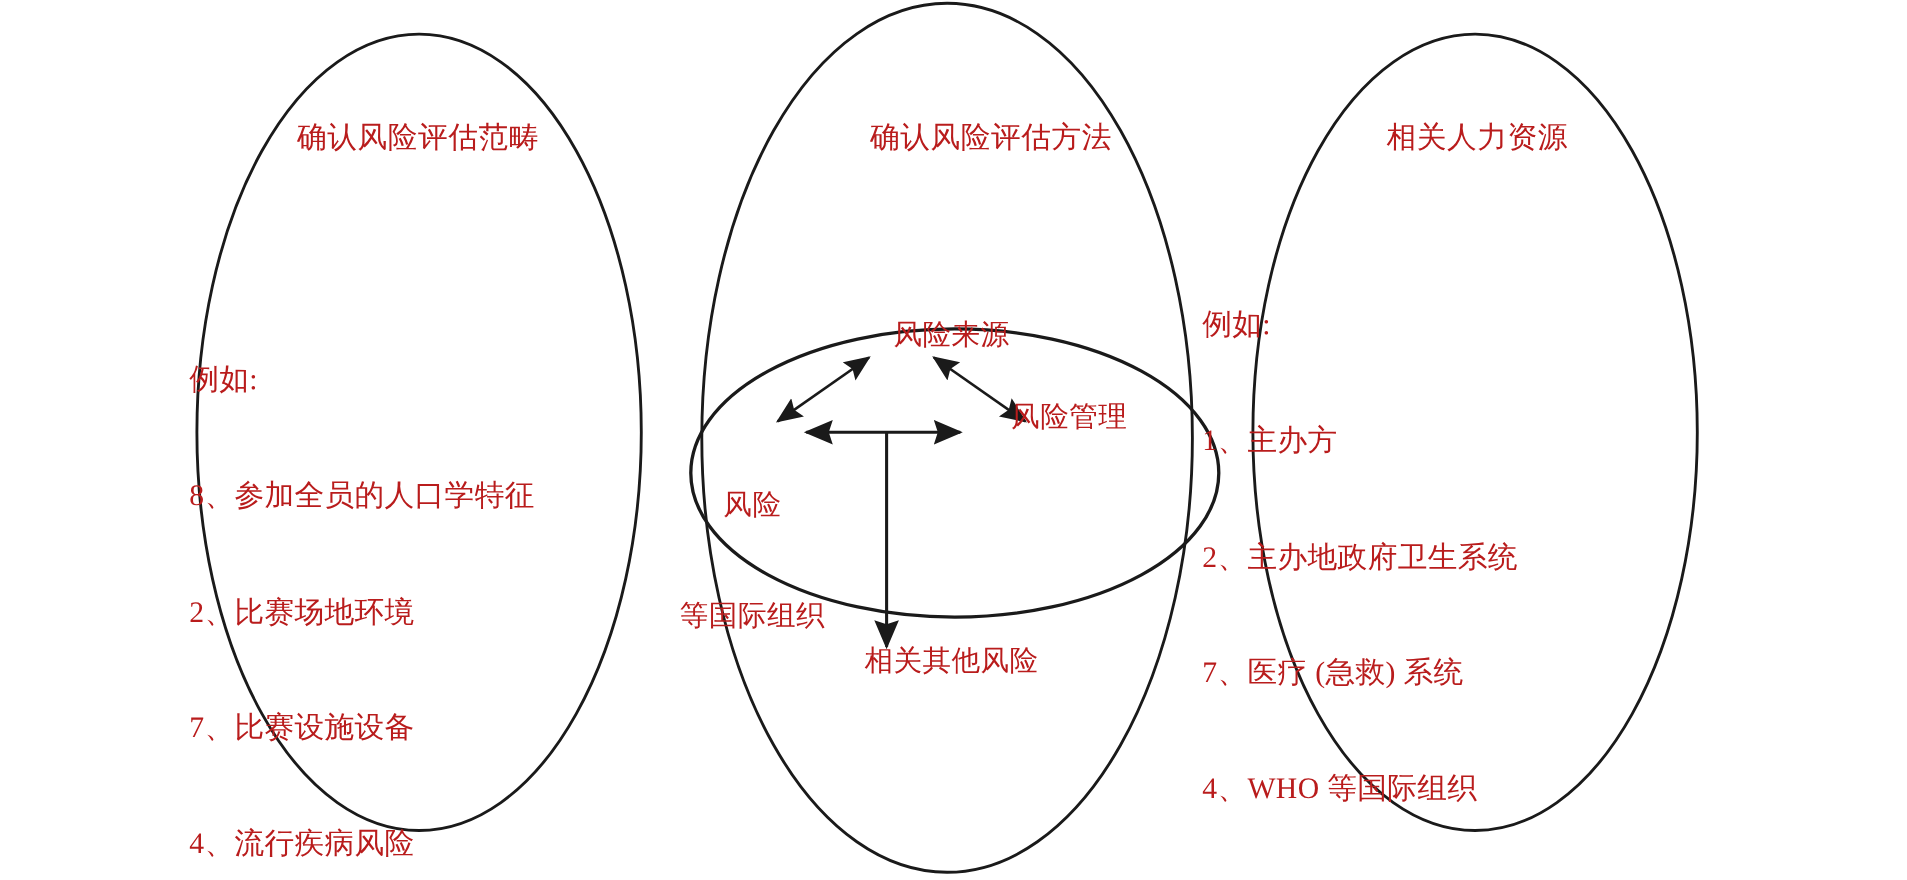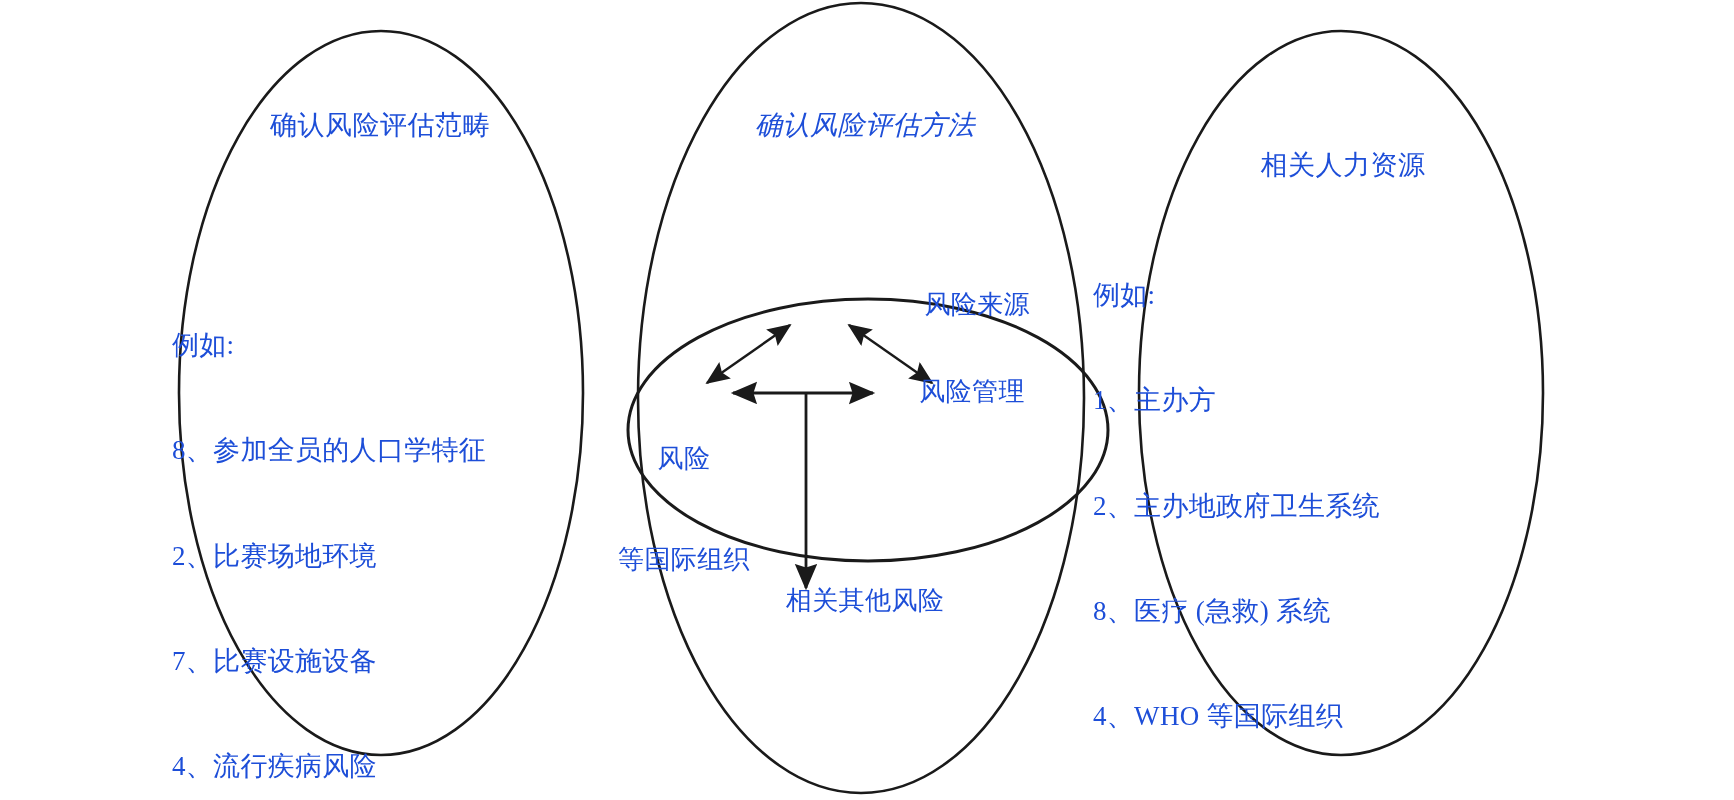--- a/index.html
+++ b/index.html
@@ -20,21 +20,21 @@
     position: absolute;
     left: 0;
     top: 0;
     width: 1734px;
     height: 800px;
   }
   .txt {
     position: absolute;
     white-space: pre;
     line-height: 1.30;
-    color: #1d4ed8;
+    color: #b91c1c;
   }
   .ellipse-title {
     font-size: 27px;
     text-align: center;
     letter-spacing: 0.5px;
   }
   .ellipse-body {
     font-size: 27px;
     letter-spacing: 0.3px;
   }
@@ -44,29 +44,29 @@
   }
   .node-label {
     font-size: 26px;
     text-align: center;
     letter-spacing: 0.4px;
   }
   .node-label .line { display: block; }
 
   
   #title-left   { left: 215px;  top: 108px; width: 330px; }
-  #title-center { left: 700px;  top: 108px; width: 330px; font-style: italic; }
-  #title-right  { left: 1178px; top: 108px; width: 330px; margin-top: 40px; }
+  #title-center { left: 736px;  top: 108px; width: 330px; }
+  #title-right  { left: 1178px; top: 108px; width: 330px; }
 
   #body-left  { left: 172px;  top: 258px;  width: 380px; }
   #body-right { left: 1093px; top: 208px;  width: 420px; }
 
-  #node-source { left: 700px; top: 288px; width: 330px; text-align: right; }
+  #node-source { left: 700px; top: 288px; width: 330px; }
   #node-path   { left: 574px; top: 374px; width: 220px; }
-  #node-manage { left: 862px; top: 377px; width: 220px; font-family: Liberation Mono, monospace; }
+  #node-manage { left: 862px; top: 362px; width: 220px; }
   #node-other  { left: 700px; top: 552px; width: 330px; margin-top: 32px; }
 </style>
 </head>
 <body>
 
 <div id="stage">
 
   <svg id="venn-svg" viewBox="0 0 1734 800" xmlns="http://www.w3.org/2000/svg">
     <defs>
       <marker id="arrow-head" markerWidth="11" markerHeight="11" refX="9.2" refY="4.2" orient="auto" markerUnits="strokeWidth">
@@ -110,21 +110,21 @@
     <span class="line">2、比赛场地环境</span>
     <span class="line">7、比赛设施设备</span>
     <span class="line">4、流行疾病风险</span>
     
   </div>
 
   <div class="txt ellipse-body" id="body-right">
     <span class="line">例如:</span>
     <span class="line">1、主办方</span>
     <span class="line">2、主办地政府卫生系统</span>
-    <span class="line">8、医疗 (急救) 系统</span>
+    <span class="line">7、医疗 (急救) 系统</span>
     <span class="line">4、WHO 等国际组织</span>
     
   </div>
 
   <div class="txt node-label" id="node-source">风险来源</div>
 
   <div class="txt node-label" id="node-path">
     <span class="line">风险</span>
     <span class="line">等国际组织</span>
   </div>

